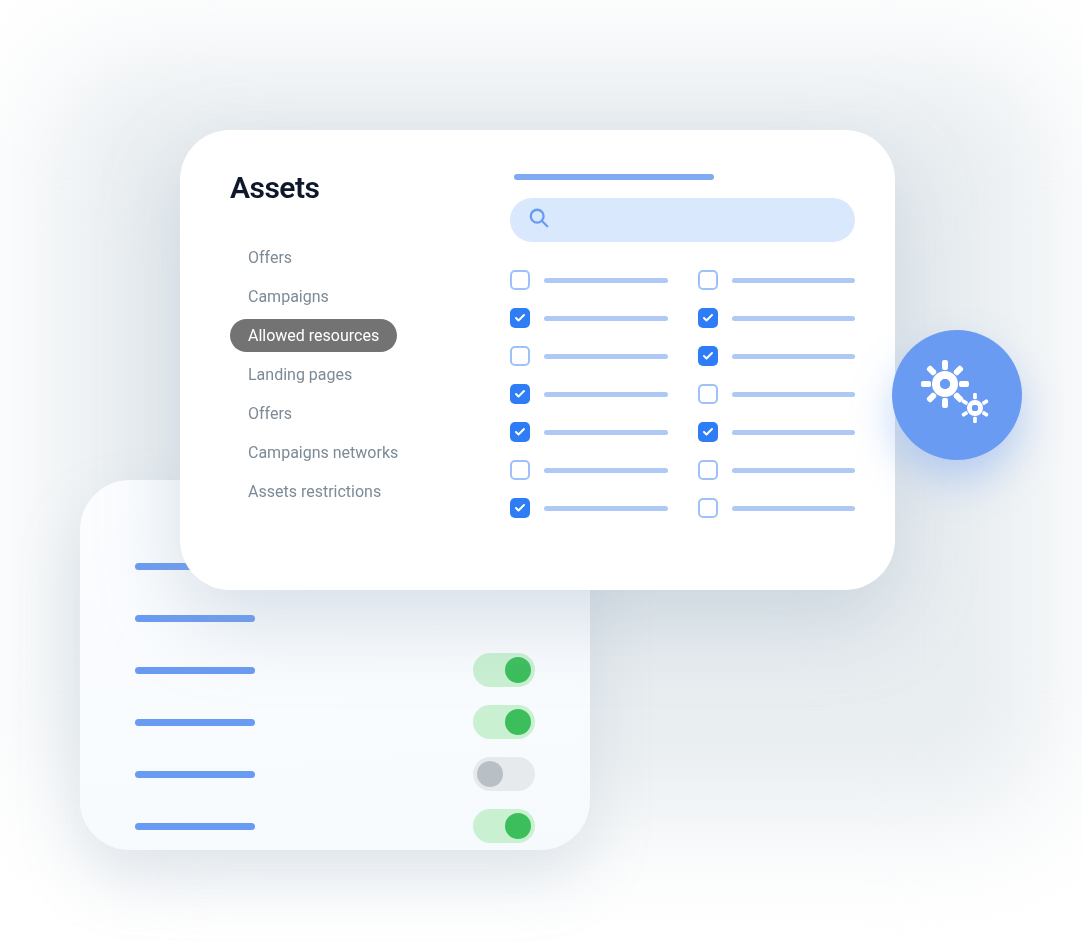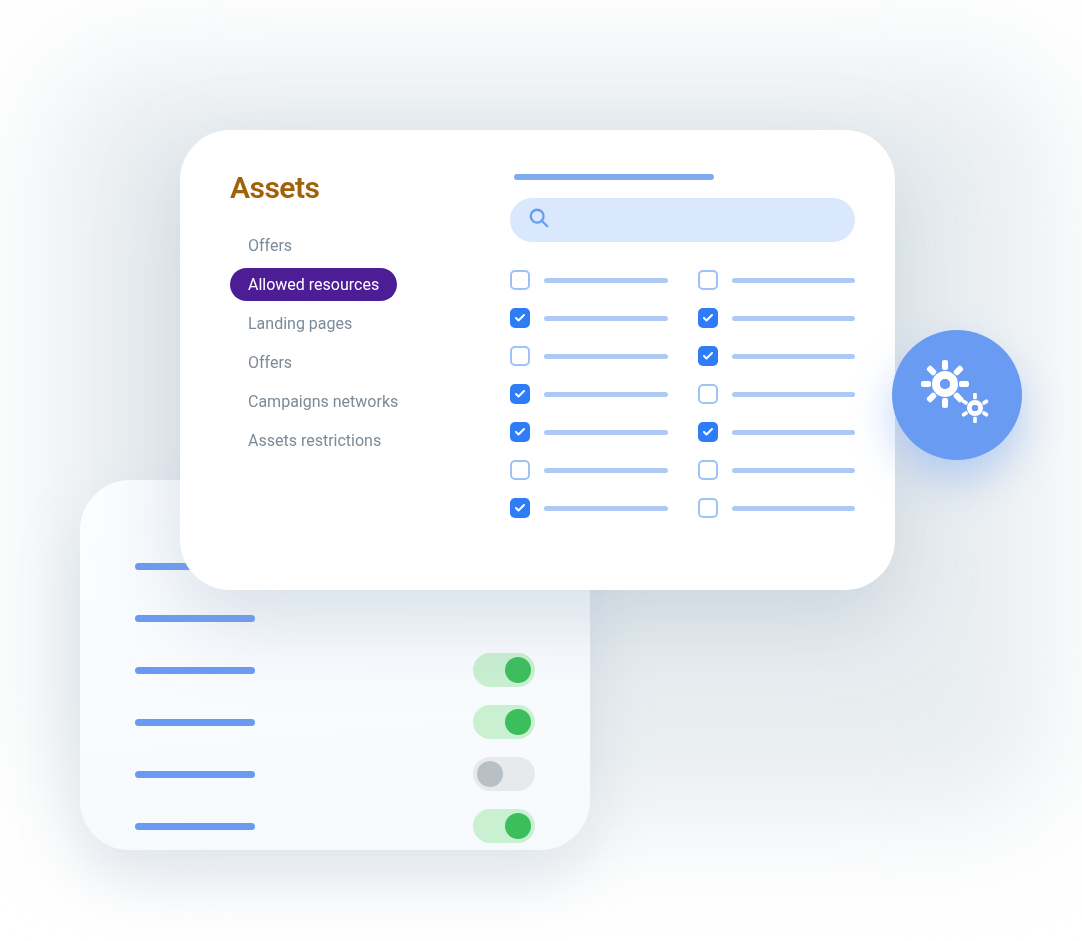--- a/index.html
+++ b/index.html
@@ -79,35 +79,35 @@
     z-index: 2;
   }
 
   .sidebar {
     width: 250px;
     flex-shrink: 0;
   }
   .sidebar-title {
     font-size: 30px;
     font-weight: 600;
-    color: #a16207;
-    margin-bottom: 24px;
+    color: #0f172a;
+    margin-bottom: 36px;
     letter-spacing: -0.5px;
   }
   .sidebar-item {
     font-size: 16px;
     color: #7C8B97;
     padding: 7px 18px;
     border-radius: 20px;
     margin-bottom: 4px;
     display: inline-block;
     cursor: pointer;
   }
   .sidebar-item.active {
-    background: #4c1d95;
+    background: #737373;
     color: #FFFFFF;
   }
   .sidebar-list > div { display:block; }
   .sidebar-list .wrap { margin-bottom: 2px; }
 
   .main {
     flex: 1;
     padding-top: 4px;
   }
   .header-line {
@@ -202,20 +202,21 @@
       </div>
   </div>
 </div>
 
 <div class="card-front">
 
   <div class="sidebar">
     <div class="sidebar-title">Assets</div>
     <div class="sidebar-list">
       <div class="wrap"><span class="sidebar-item">Offers</span></div>
+      <div class="wrap"><span class="sidebar-item">Campaigns</span></div>
       <div class="wrap"><span class="sidebar-item active">Allowed resources</span></div>
       <div class="wrap"><span class="sidebar-item">Landing pages</span></div>
       <div class="wrap"><span class="sidebar-item">Offers</span></div>
       <div class="wrap"><span class="sidebar-item">Campaigns networks</span></div>
       <div class="wrap"><span class="sidebar-item">Assets restrictions</span></div>
     </div>
   </div>
 
   <div class="main">
     <div class="header-line"></div>

